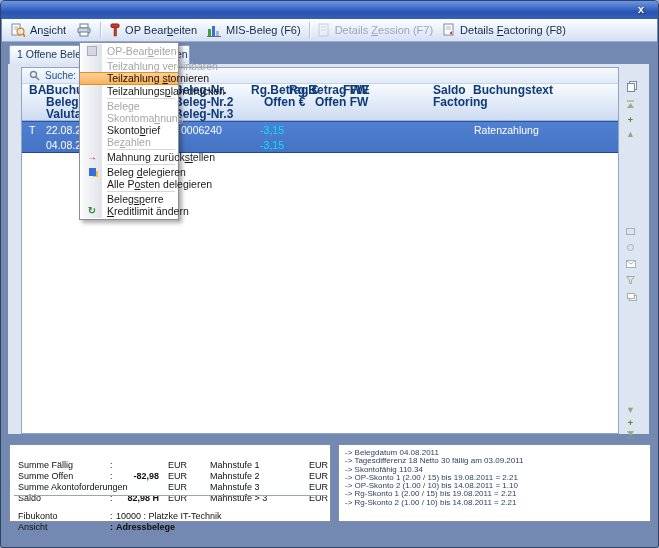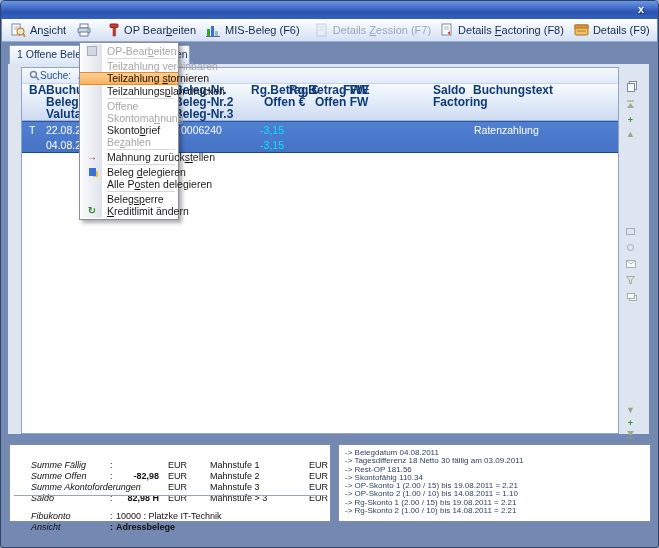--- a/index.html
+++ b/index.html
@@ -27,21 +27,21 @@
     border:1px solid #8aa3ca; border-bottom:none; border-radius:2px 2px 0 0;
     font-size:10.5px; color:#16335f; line-height:17px; padding:0 7px; }
   .tab-frag { left:168px; width:21px; padding:0 3px; overflow:hidden; }
   
   .content-bg { position:absolute; left:7px; top:63px; width:641px; height:370px; background:#dde5f1; }
   .grid { position:absolute; left:20px; top:66px; width:598px; height:367px;
           background:#fff; border:1px solid #8ea5c8; }
   .search-row { height:16px; background:linear-gradient(#f7fafd,#e1eaf8);
     border-bottom:1px solid #c4d3e9; display:flex; align-items:center; padding-left:7px;
     font-size:10px; }
-  .search-label { color:#24508f; }
+  .search-label { color:#24508f; margin-left:5px; }
   .search-hint { color:#9aa2af; font-style:italic; margin-left:7px; }
   .thead { position:relative; height:37px; background:linear-gradient(#f8fbff,#cddbf1);
     border-bottom:1px solid #9fb2d4; font-size:12px; font-weight:bold; color:#0e3a78; }
   .hcol { position:absolute; top:0; line-height:12px; white-space:pre; }
   .hcol span { display:block; }
   .sel-row { position:absolute; left:0; top:53px; width:100%; height:32px;
     background:linear-gradient(#5080d2,#4673c4); border-top:1px solid #2a54a4;
     border-bottom:1px solid #1d459a; color:#fff; font-size:10.5px; }
   .cell { position:absolute; line-height:14px; white-space:pre; }
   .amt { color:#00e6ff; text-align:right; width:62px; }
@@ -70,21 +70,21 @@
   .msep { position:relative; height:1px; background:#d8d8d8; margin:1px 3px 1px 27px; }
   .mi-ic { position:absolute; left:4px; top:0; width:16px; height:12px; display:flex;
     align-items:center; justify-content:center; font-size:10px; line-height:12px; }
   .ic-edit { width:10px; height:10px; background:#ccd4de; border:1px solid #93a0b2; opacity:.8; }
   .ic-deleg { width:7px; height:8px; background:#3a6fd8; box-shadow:3px 2px 0 -1px #f4c430; }
   u { text-decoration:underline; }
   
   .panel { position:absolute; top:443px; height:78px; background:#fff; border:1px solid #7d8ca8; }
   .panel-left { left:8px; width:322px; font-size:9px; color:#111; }
   .prow { position:absolute; height:11px; line-height:11px; white-space:pre; }
-  .s-label { position:absolute; left:21px;font-style:italic; }
+  .s-label { position:absolute; left:8px; }
   .s-colon { position:absolute; left:100px; }
   .s-val { position:absolute; left:103px; width:46px; text-align:right; font-weight:bold; }
   .s-eur { position:absolute; left:158px; }
   .s-m { position:absolute; left:200px; }
   .s-meur { position:absolute; left:296px; width:22px; text-align:right; }
   .s-wide { position:absolute; left:106px; }
   .p-hr { position:absolute; left:4px; right:4px; top:50px; height:1px; background:#9aa5b6; }
   .bold { font-weight:bold; }
   .panel-right { left:337px; width:313px; padding:4px 6px; font-size:8px; line-height:8.3px;
     color:#2c3e5e; }
@@ -147,28 +147,20 @@
     </div>
     <div class="tbtn">
       <svg width="13" height="14">
           <rect x="1" y="1" width="9" height="11" fill="#fff" stroke="#7a8aa8"></rect>
           <line x1="3" y1="4" x2="8" y2="4" stroke="#a9b6c9"></line>
           <line x1="3" y1="6" x2="8" y2="6" stroke="#a9b6c9"></line>
           <path d="M9 8 L9 12 L6.5 10 Z" fill="#d03a2a"></path>
         </svg>
       <span>Details <u>F</u>actoring (F8)</span>
     </div>
-    <div class="tbtn">
-      <svg width="15" height="14">
-          <rect x="1" y="2" width="13" height="10" rx="1" fill="#f2c064" stroke="#a87520"></rect>
-          <rect x="1" y="2" width="13" height="3" fill="#e09a3a" stroke="#a87520"></rect>
-          <line x1="3" y1="8" x2="12" y2="8" stroke="#b07f2c"></line>
-        </svg>
-      <span>Details (F9)</span>
-    </div>
   </div>
 
   <div class="tab" style="left:8px;">
     <span>1 Offene Belege</span>
   </div>
   <div class="tab tab-frag">
     <span>ten</span>
   </div>
 
   <div class="content-bg"></div>
@@ -251,21 +243,21 @@
       <span class="mi-ic">
           <span class="ic-edit"></span>
         </span>
       <span>OP-Bear<u>b</u>eiten</span>
     </div>
     <div class="msep"></div>
     <div class="mi disabled"><span>Teilzahlung vereinbaren</span></div>
     <div class="mi hl"><span>Teilzahlung <u>s</u>tornieren</span></div>
     <div class="mi"><span>Teilzahlungs<u>p</u>lan drucken</span></div>
     <div class="msep"></div>
-    <div class="mi disabled"><span>Offene</span></div>
+    <div class="mi disabled"><span>Belege</span></div>
     <div class="mi disabled"><span>Skontoma<u>h</u>nung</span></div>
     <div class="mi"><span>Skonto<u>b</u>rief</span></div>
     <div class="mi disabled"><span>Be<u>z</u>ahlen</span></div>
     <div class="msep"></div>
     <div class="mi">
       <span class="mi-ic" style="color:#c22020;font-weight:bold;">→</span>
       <span>Mahnung zurück<u>st</u>ellen</span>
     </div>
     <div class="msep"></div>
     <div class="mi">
@@ -301,21 +293,20 @@
       <span class="s-label">Fibukonto</span><span class="s-colon">:</span><span class="s-wide">10000 : Platzke IT-Technik</span>
     </div>
     <div class="prow" style="top:66px;">
       <span class="s-label">Ansicht</span><span class="s-colon bold">:</span><span class="s-wide bold">Adressbelege</span>
     </div>
   </div>
 
   <div class="panel panel-right">
     <div>-&gt; Belegdatum 04.08.2011</div>
     <div>-&gt; Tagesdifferenz 18 Netto 30 fällig am 03.09.2011</div>
-    <div>-&gt; Rest-OP 181.56</div>
     <div>-&gt; Skontofähig 110.34</div>
     <div>-&gt; OP-Skonto 1 (2.00 / 15) bis 19.08.2011 = 2.21</div>
     <div>-&gt; OP-Skonto 2 (1.00 / 10) bis 14.08.2011 = 1.10</div>
     <div>-&gt; Rg-Skonto 1 (2.00 / 15) bis 19.08.2011 = 2.21</div>
     <div>-&gt; Rg-Skonto 2 (1.00 / 10) bis 14.08.2011 = 2.21</div>
   </div>
 
 </div>
 
 </body></html>

